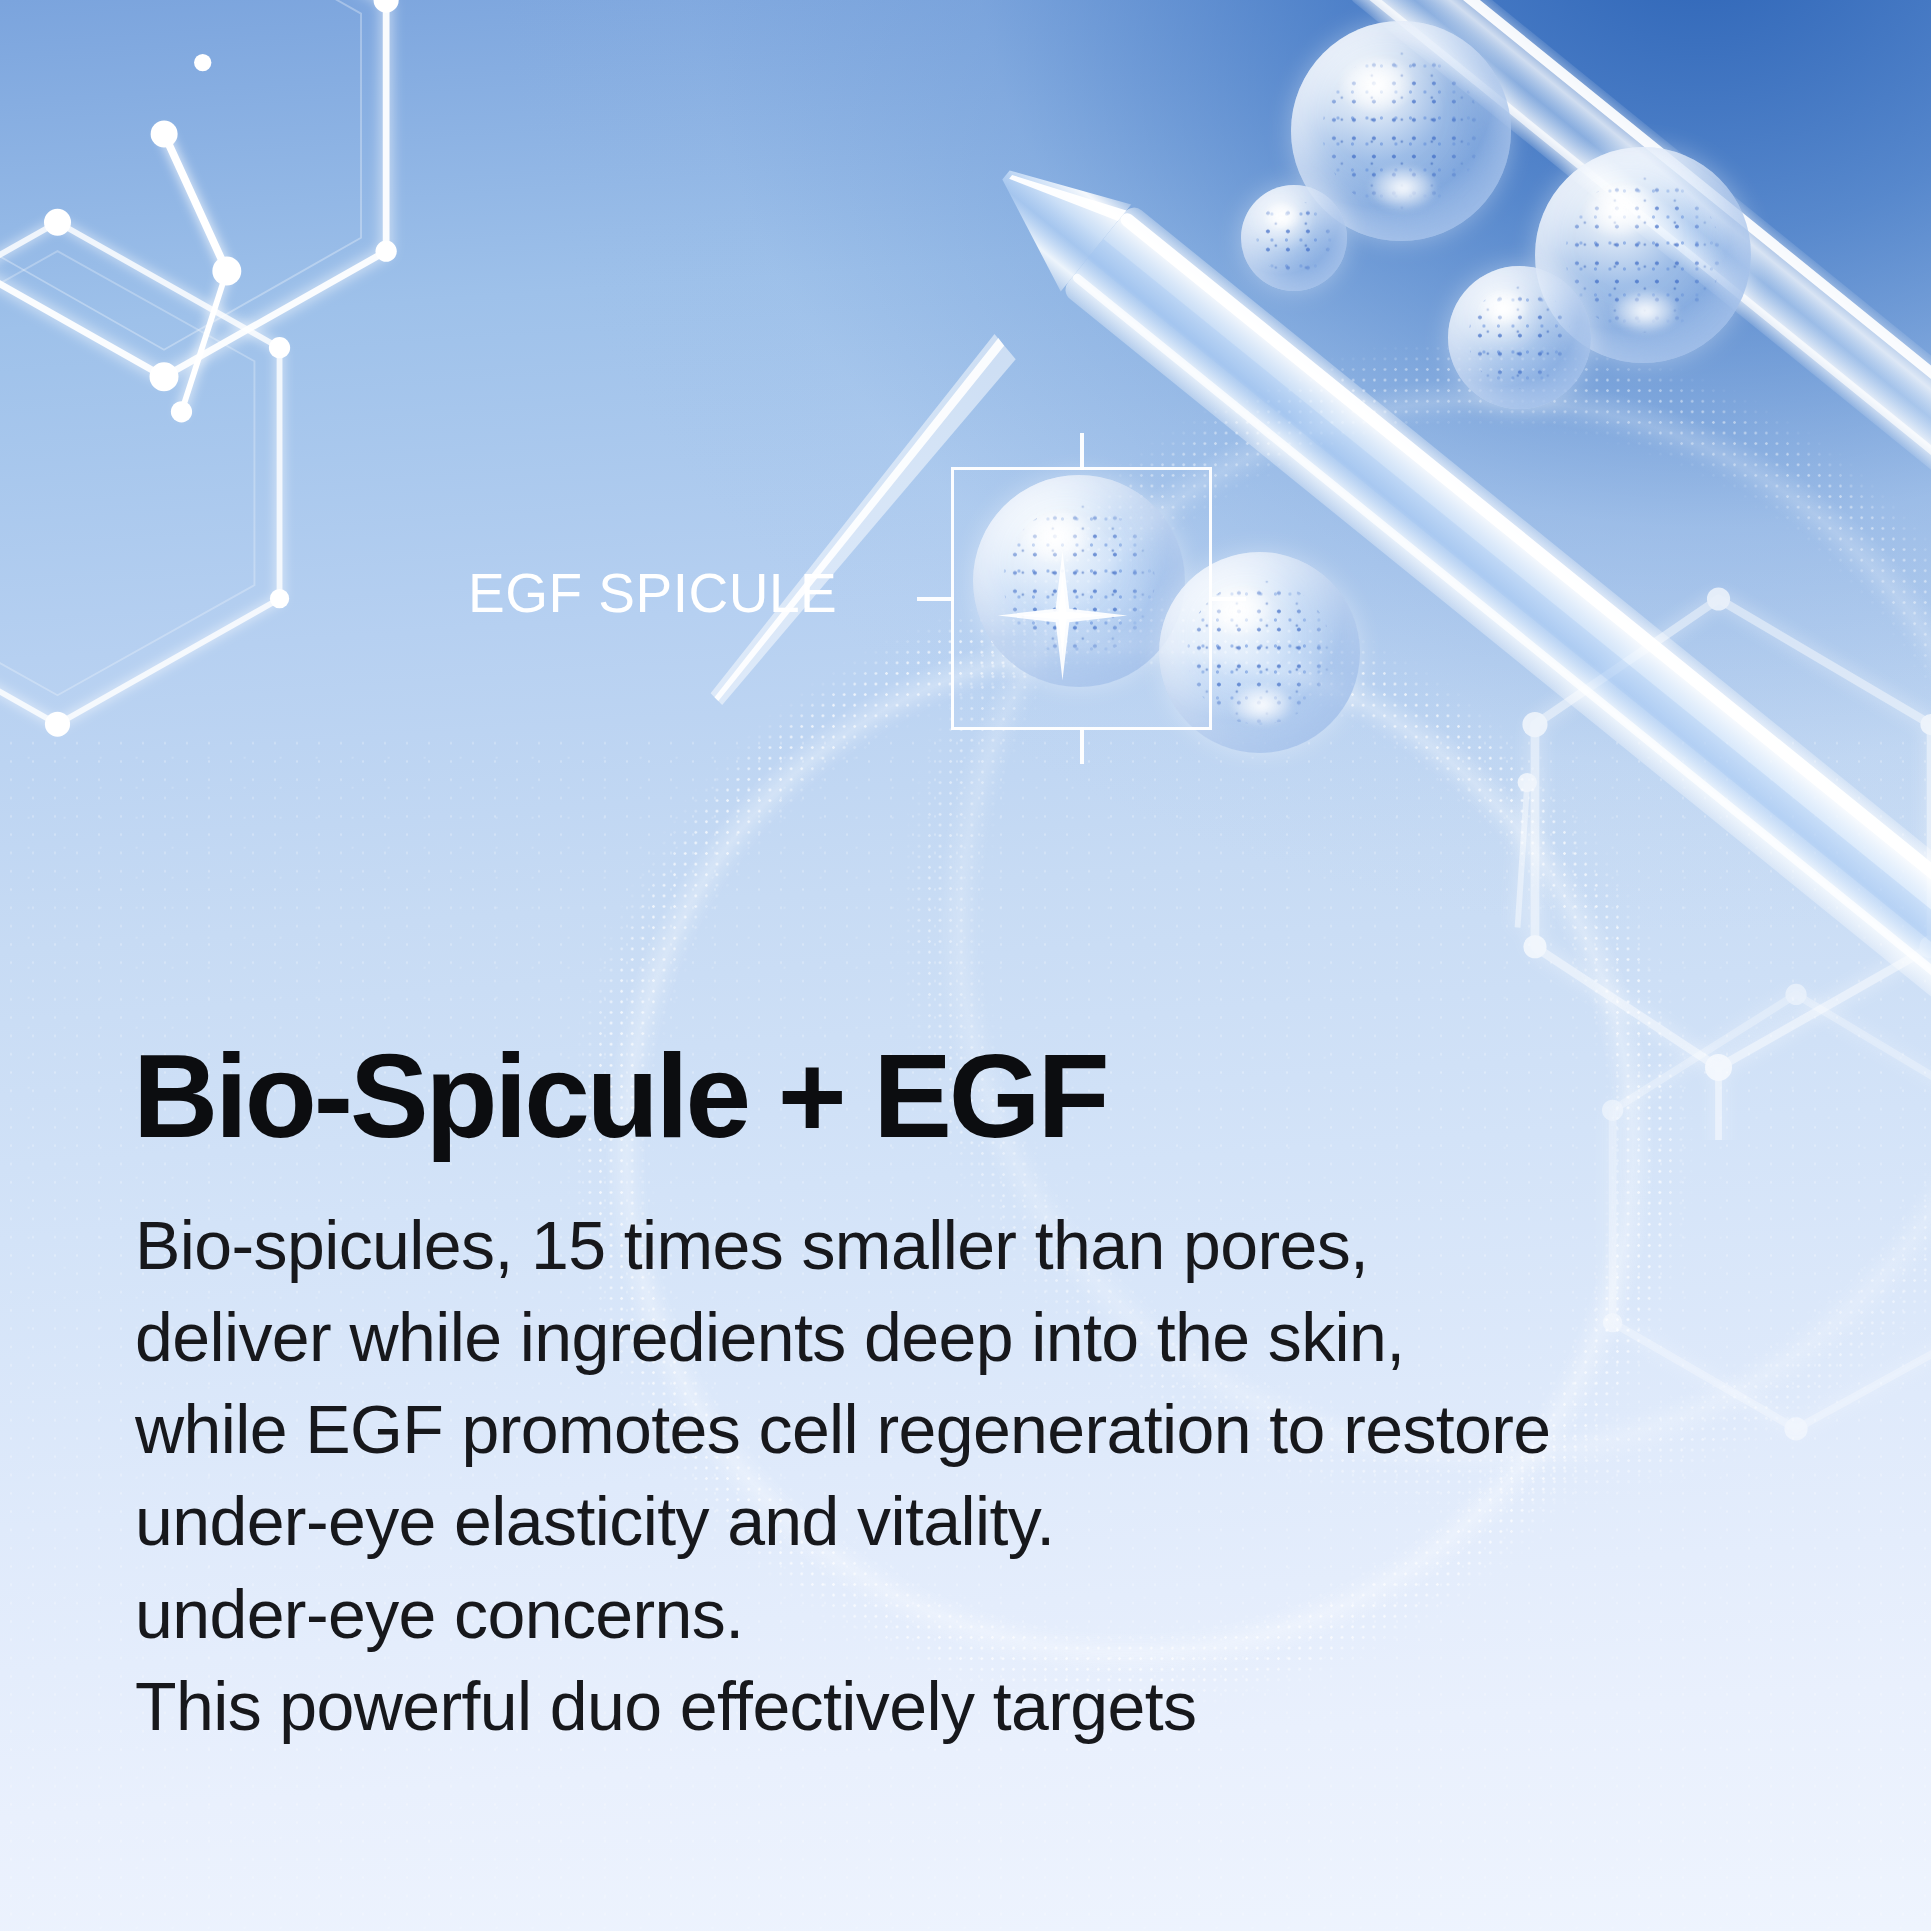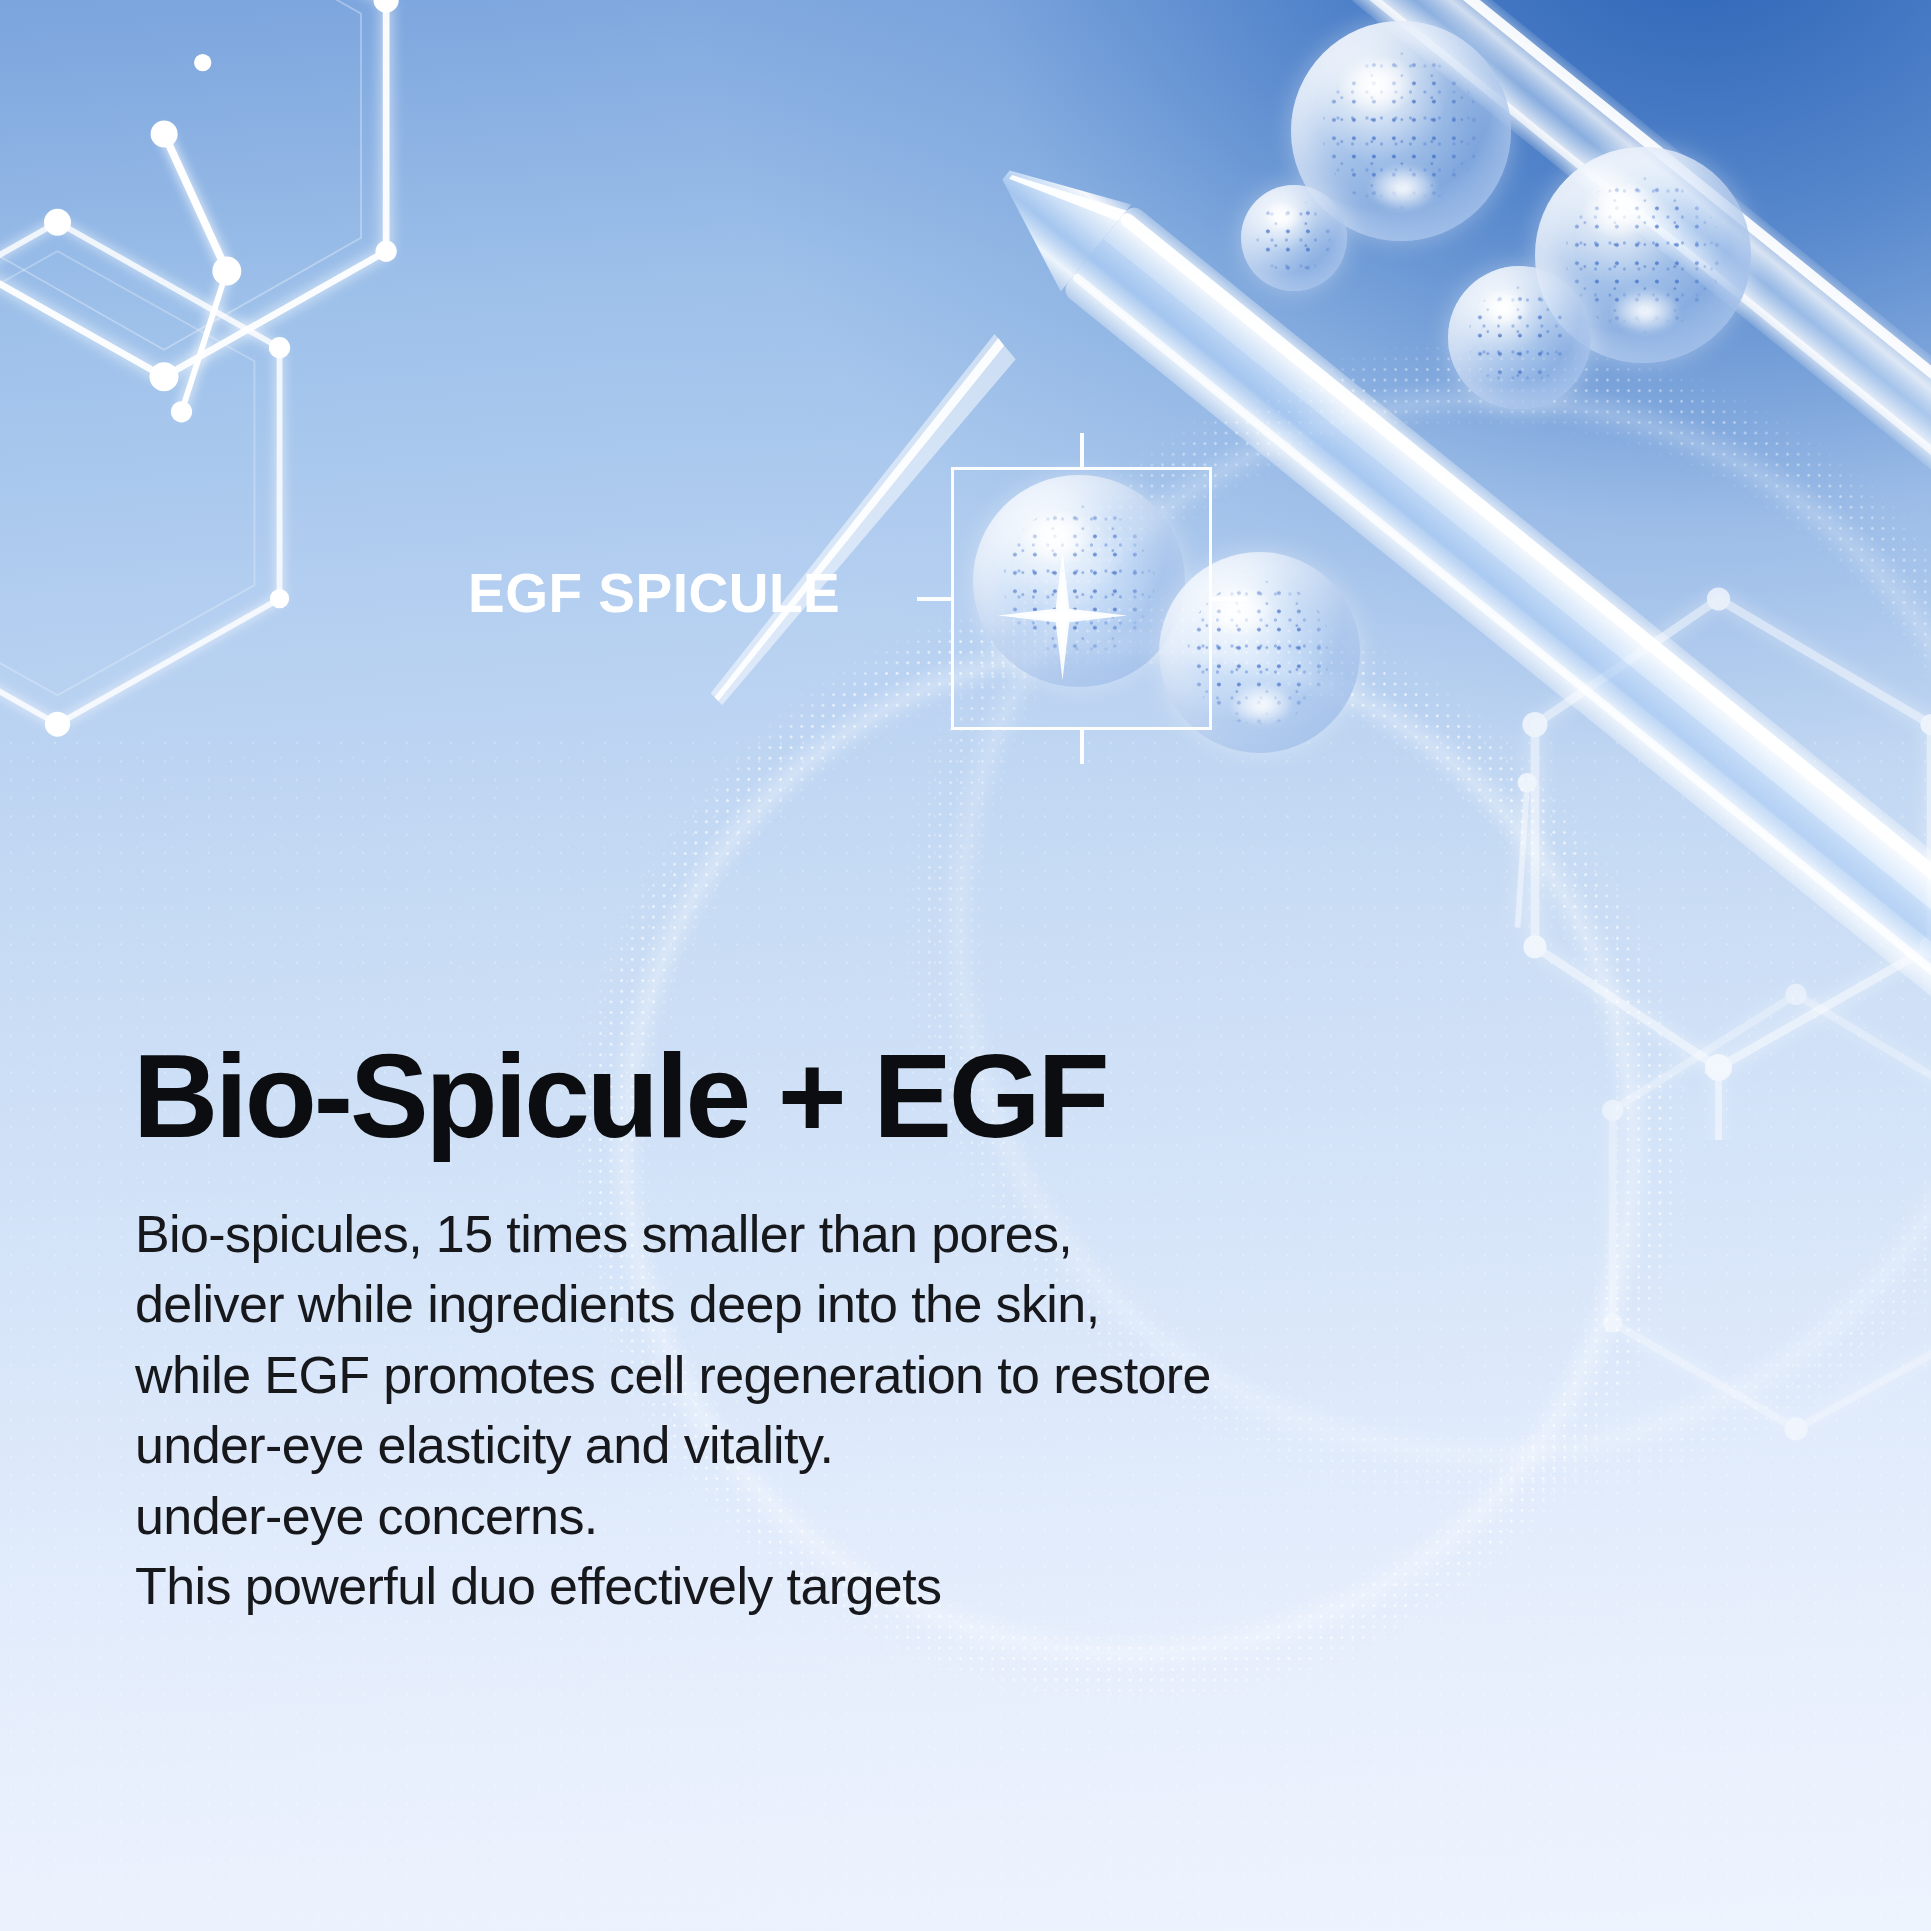--- a/index.html
+++ b/index.html
@@ -121,21 +121,21 @@
   .tick.bottom { left:50%; bottom:-37px;margin-left:-1.9px; width:3.9px;  height:37px; }
   .tick.left   { top:50%;  left:-37px; margin-top:-1.9px;  height:3.9px; width:37px; }
   .tick.right  { top:50%;  right:-37px;margin-top:-1.9px;  height:3.9px; width:37px; }
 
   
   .callout-label {
     position:absolute;
     left:468px; top:566px;
     font-size:55px;
     letter-spacing:0.5px;
-    font-weight:700;
+    font-weight:400;
     color:#ffffff;
     white-space:nowrap;
     line-height:1;
   }
 
   
   .headline {
     position:absolute;
     left:133px; top:958px;
     font-size:118px;
@@ -143,21 +143,21 @@
     letter-spacing:-3.1px;
     color:#0c0d10;
     line-height:1;
     white-space:nowrap;
     text-align:center;
   }
   .body-copy {
     position:absolute;
     left:135px; top:1199px;
     width:1699px;
-    font-size:52px;
+    font-size:68px;
     font-weight:400;
     color:#17181c;
     line-height:1.355;
     letter-spacing:-0.6px;
   }
   .body-copy .ln { display:block; white-space:nowrap; }
 </style>
 </head>
 <body>
 

